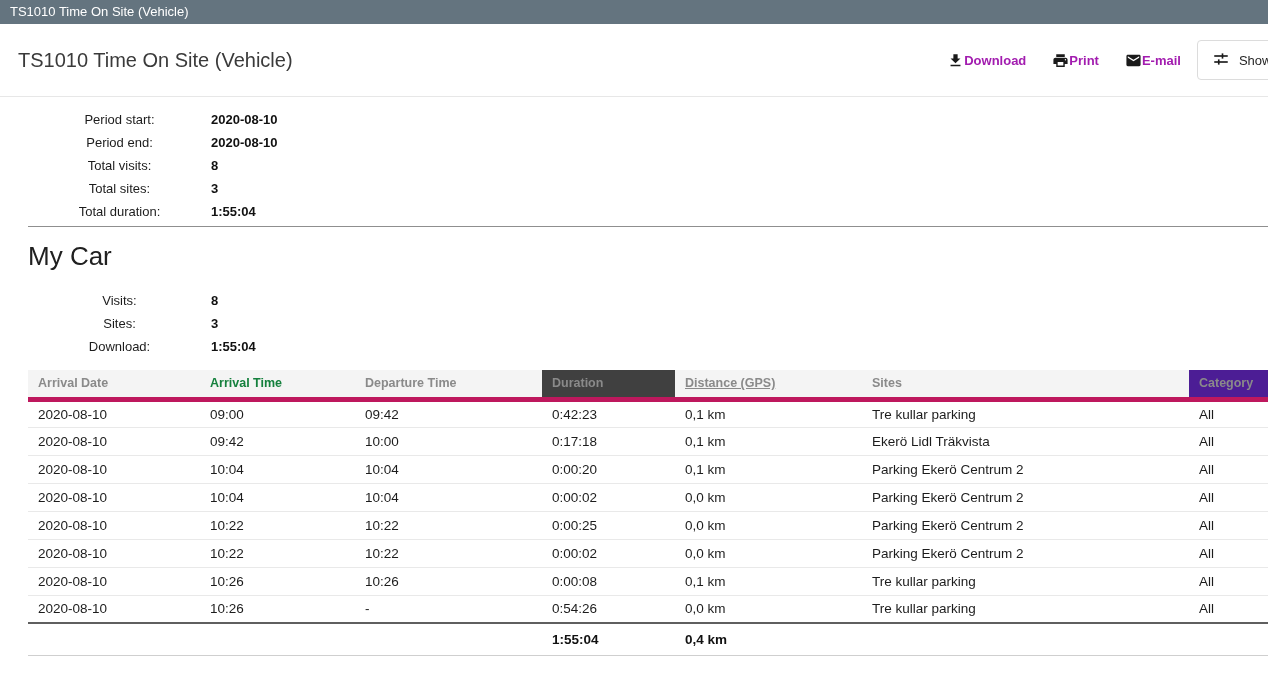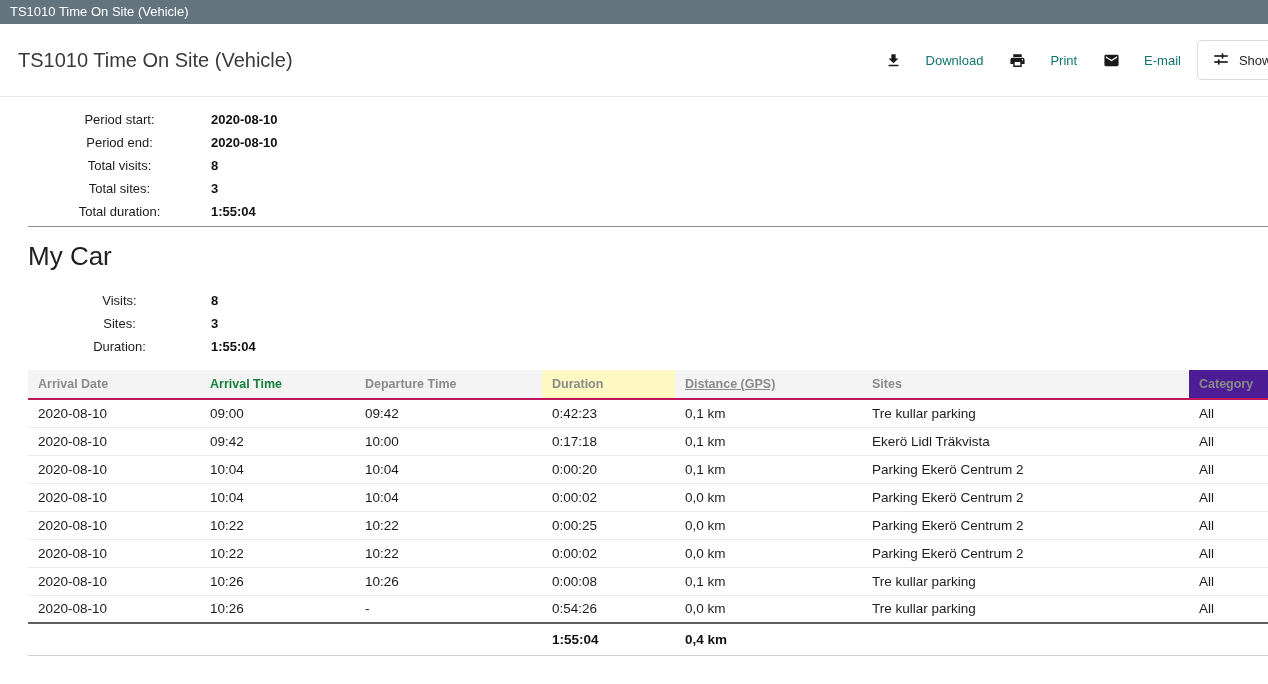--- a/index.html
+++ b/index.html
@@ -37,29 +37,30 @@
     white-space: nowrap;
   }
   .actions {
     margin-left: auto;
     display: flex;
     align-items: center;
   }
   .action-btn {
     display: flex;
     align-items: center;
-    gap: 24px;
+    gap: 0;
     background: none;
     border: none;
     font-family: "Liberation Sans", sans-serif;
     font-size: 13px;
-    color: #0f766e;
+    color: #a21caf;
     cursor: pointer;
     margin-right: 26px;
     white-space: nowrap;
+    font-weight: bold;
   }
   .action-btn svg { display: block; }
   .show-params-btn {
     display: flex;
     align-items: center;
     gap: 9px;
     height: 40px;
     padding: 0 16px 0 14px;
     background: #ffffff;
     border: 1px solid #dcdcdc;
@@ -113,21 +114,21 @@
   col.c6 { width: 327px; }
   col.c7 { width: auto; }
   thead th {
     background: #f4f4f4;
     color: #8a8a8a;
     font-size: 12.5px;
     font-weight: bold;
     text-align: left;
     height: 29px;
     padding: 0 10px;
-    border-bottom: 2px solid #be185d;
+    border-bottom: 5px solid #be185d;
     white-space: nowrap;
     overflow: hidden;
   }
   tbody td {
     font-size: 13.5px;
     color: #1c1c1c;
     height: 28px;
     padding: 0 10px;
     border-bottom: 1px solid #e9e9e9;
     white-space: nowrap;
@@ -222,42 +223,42 @@
 <div class="summary vehicle-stats" id="vehicle-fields">
     <div class="field-row">
       <div class="field-label">Visits:</div>
       <div class="field-value">8</div>
     </div>
     <div class="field-row">
       <div class="field-label">Sites:</div>
       <div class="field-value">3</div>
     </div>
     <div class="field-row">
-      <div class="field-label">Duration:</div>
+      <div class="field-label">Download:</div>
       <div class="field-value">1:55:04</div>
     </div>
   </div>
 
 <div class="table-wrap">
   <table>
     <colgroup>
       <col class="c1">
         <col class="c2">
         <col class="c3">
         <col class="c4">
         <col class="c5">
         <col class="c6">
         <col class="c7">
     </colgroup>
     <thead>
       <tr id="table-head-row">
           <th style="background: rgb(244, 244, 244); color: rgb(138, 138, 138);">Arrival Date</th>
           <th style="background: rgb(244, 244, 244); color: #15803d;">Arrival Time</th>
           <th style="background: rgb(244, 244, 244); color: rgb(138, 138, 138);">Departure Time</th>
-          <th style="background: #fef9c3; color: rgb(138, 138, 138);">Duration</th>
+          <th style="background: #404040; color: rgb(138, 138, 138);">Duration</th>
           <th style="background: rgb(244, 244, 244); color: rgb(138, 138, 138); text-decoration: underline;">Distance (GPS)</th>
           <th style="background: rgb(244, 244, 244); color: rgb(138, 138, 138);">Sites</th>
           <th style="background: #4c1d95; color: rgb(138, 138, 138);">Category</th>
         </tr>
     </thead>
     <tbody id="table-body">
         <tr>
           <td>2020-08-10</td>
           <td>09:00</td>
           <td>09:42</td>

